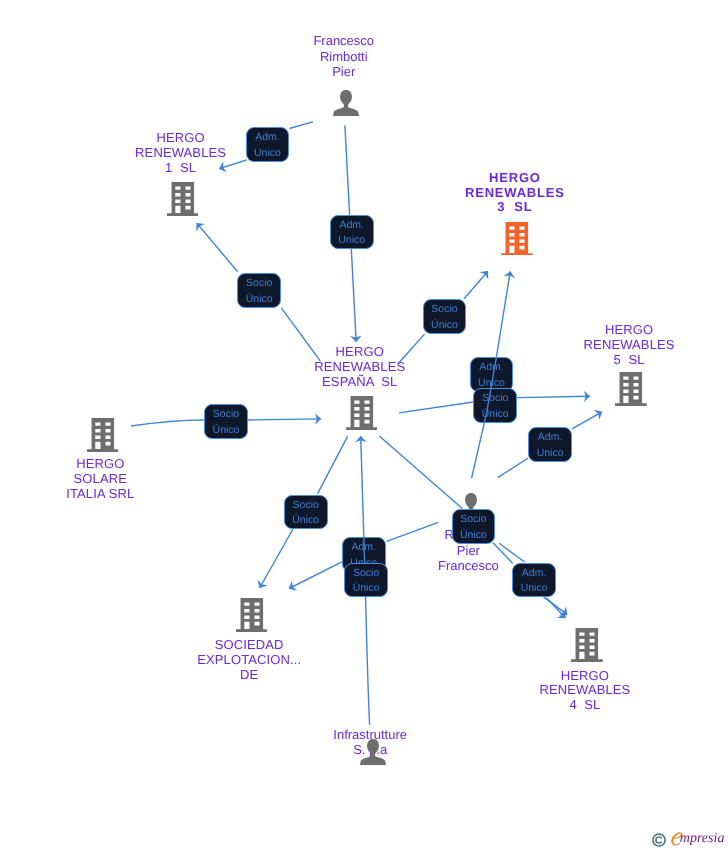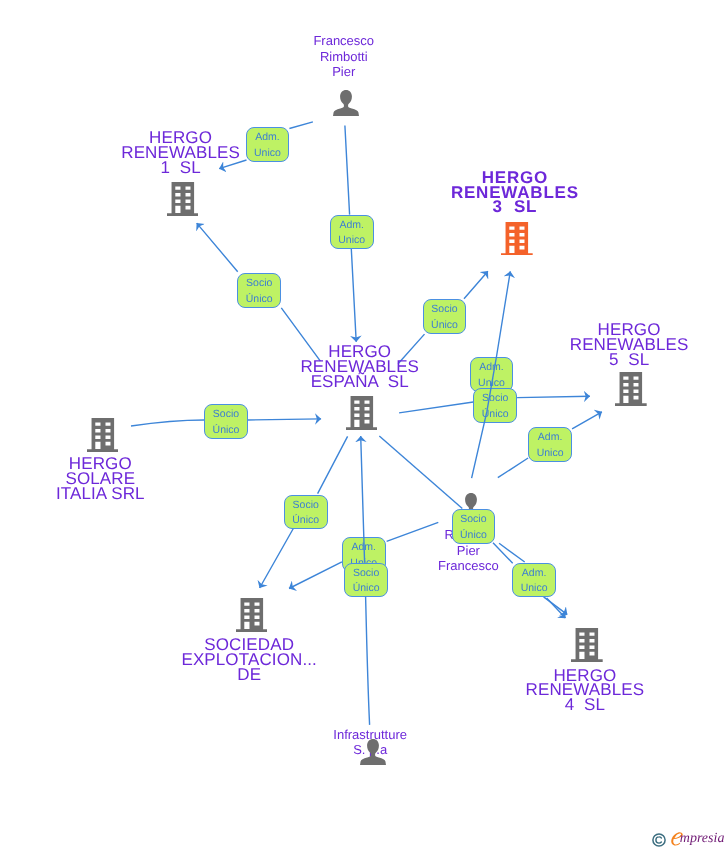--- a/index.html
+++ b/index.html
@@ -3,26 +3,26 @@
 <meta charset="utf-8">
 <title>Corporate network diagram</title>
 <style>
   html,body{margin:0;padding:0;}
   body{width:728px;height:850px;position:relative;overflow:hidden;background:#fff;
        font-family:"Liberation Sans",sans-serif;
        -webkit-font-smoothing:antialiased;text-rendering:geometricPrecision;}
   #edge-layer,#edge-layer-top{position:absolute;left:0;top:0;width:728px;height:850px;pointer-events:none;}
   .node{position:absolute;}
   .node-caption{position:absolute;text-align:center;white-space:pre;color:#6d28d9;}
-  .node-caption.company{font-size:17px;line-height:14.8px;letter-spacing:0.12px;}
+  .node-caption.company{font-size:13px;line-height:14.8px;letter-spacing:0.12px;}
   .node-caption.person{font-size:13px;line-height:15.4px;}
   .node-caption.highlight{font-weight:bold;letter-spacing:0.8px;}
   .node-icon{position:absolute;}
   .edge-label{position:absolute;box-sizing:border-box;width:43.8px;height:34.9px;
-       border:1.4px solid #4b90e2;border-radius:8px;background:#bef264;
+       border:1.4px solid #4b90e2;border-radius:8px;background:#0f172a;
        color:#3d7fd1;font-size:10.5px;line-height:15.6px;text-align:center;
        display:flex;flex-direction:column;justify-content:center;align-items:center;
        padding-top:2.6px;}
   #watermark{position:absolute;left:650px;top:830px;width:78px;height:18px;}
   #copyright-icon{position:absolute;left:1.8px;top:3.4px;}
   #empresia-word{position:absolute;left:29.8px;top:1.5px;font-family:"Liberation Serif",serif;
        font-style:italic;font-size:14px;line-height:14px;color:#701a75;white-space:nowrap;}
   #empresia-e{position:absolute;left:20.3px;top:1.2px;}
 </style>
 </head>

